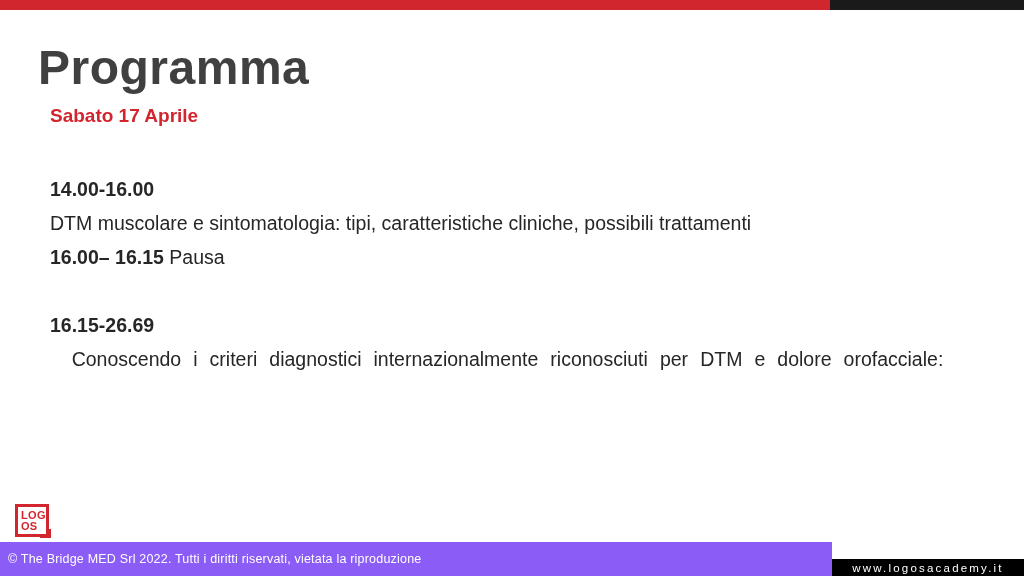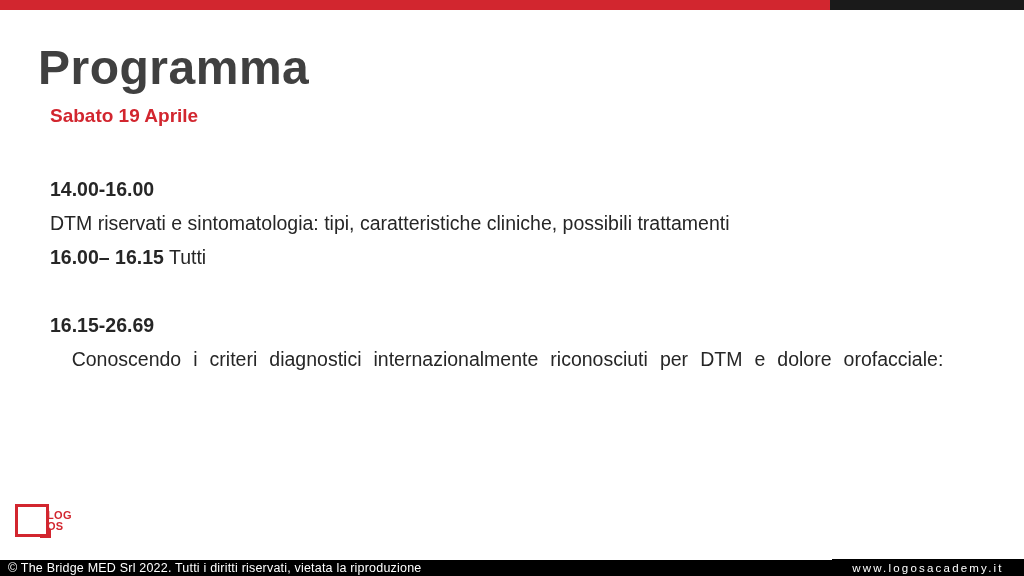--- a/index.html
+++ b/index.html
@@ -45,35 +45,35 @@
 
   
   .logo {
     position: absolute; left: 15px; top: 504px;
     width: 34px; height: 33px;
     border: 3px solid #d2262f;
     padding: 3px 0 0 3px;
   }
   .logo-text {
     font-size: 11px; font-weight: 800; color: #d2262f;
-    line-height: 11px; letter-spacing: 0.3px; margin-left: 26px;
+    line-height: 11px; letter-spacing: 0.3px;
   }
   .logo-flap {
     position: absolute; right: -5px; bottom: -4px;
     width: 11px; height: 9px;
     border-right: 3px solid #d2262f;
     border-bottom: 3px solid #d2262f;
     background: transparent;
   }
 
   
   .footer-bar {
     position: absolute; left: 0; bottom: 0;
-    width: 832px; height: 16px;
-    background: #000000;
+    width: 832px; height: 34px;
+    background: #8b5cf6;
     display: flex; align-items: center;
     padding-left: 8px;
   }
   .footer-copyright {
     color: #ffffff; font-size: 12.5px; letter-spacing: 0.2px;
   }
   .footer-black {
     position: absolute; right: 0; bottom: 0;
     width: 192px; height: 17px;
     background: #000000;
@@ -84,26 +84,26 @@
   }
 </style>
 </head>
 <body>
 
 <div class="top-bar">
   <div class="top-bar-black"></div>
 </div>
 
 <h1 class="title">Programma</h1>
-<h2 class="subtitle">Sabato 19 Aprile</h2>
+<h2 class="subtitle">Sabato 17 Aprile</h2>
 
 <div class="schedule">
   <div class="row-time">14.00-16.00</div>
-  <div class="row-text">DTM riservati e sintomatologia: tipi, caratteristiche cliniche, possibili trattamenti</div>
-  <div class="row-pause"><span class="time">16.00– 16.15</span> <span>Tutti</span></div>
+  <div class="row-text">DTM muscolare e sintomatologia: tipi, caratteristiche cliniche, possibili trattamenti</div>
+  <div class="row-pause"><span class="time">16.00– 16.15</span> <span>Pausa</span></div>
   <div class="row-spacer"></div>
   <div class="row-time">16.15-26.69</div>
   <div class="row-text row-justified">Conoscendo i criteri diagnostici internazionalmente riconosciuti per DTM e dolore orofacciale:</div>
 </div>
 
 <div class="logo">
   <div class="logo-text">LOG</div>
   <div class="logo-text">OS</div>
   <div class="logo-flap"></div>
 </div>

